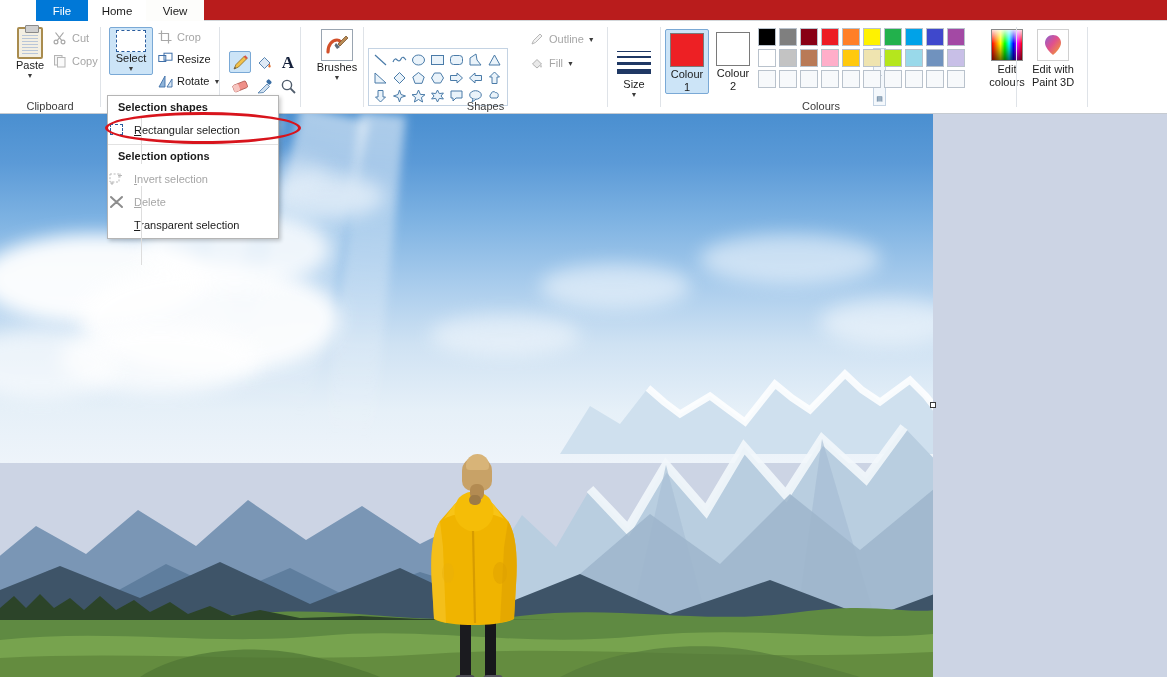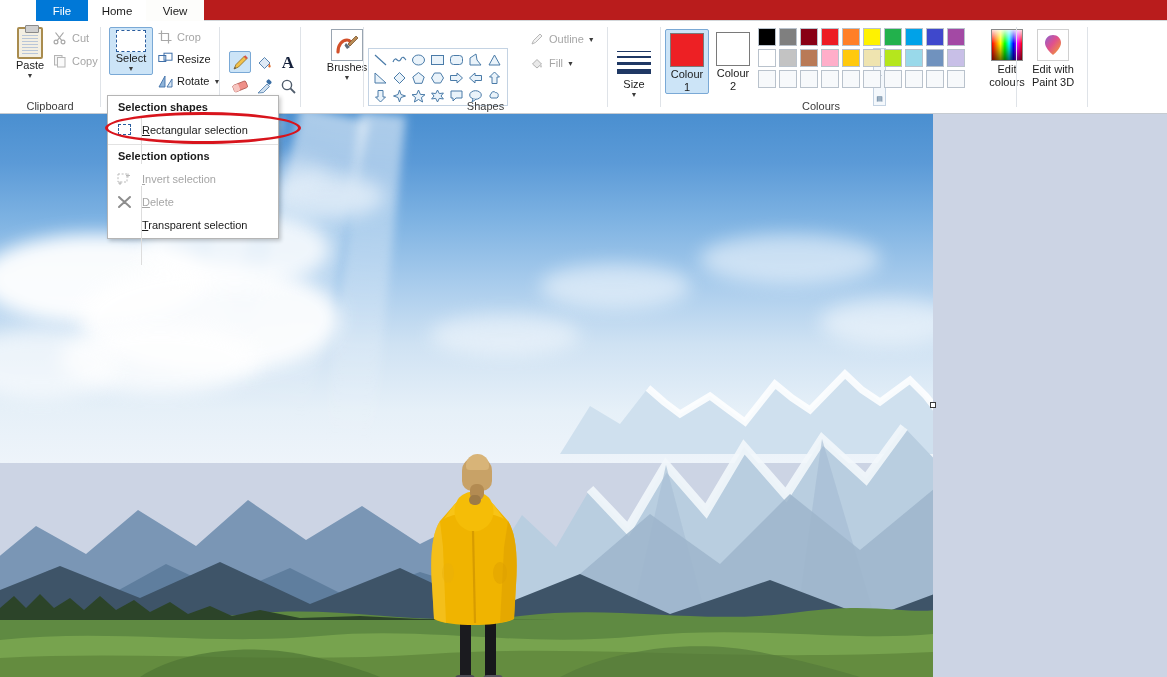--- a/index.html
+++ b/index.html
@@ -162,21 +162,21 @@
     box-shadow: 2px 2px 4px rgba(0,0,0,.2); z-index: 40;
     padding: 0 0 2px 0;
   }
   .menu-head {
     height: 22px; display: flex; align-items: center;
     padding-left: 10px; font-weight: bold; font-size: 11px; color: #1b1b1b;
     background: #ffffff;
   }
   .menu-item {
     height: 23px; display: flex; align-items: center;
-    padding-left: 8px; font-size: 11px; cursor: default; user-select: none;
+    font-size: 11px; cursor: default; user-select: none;
   }
   .menu-item .mi {
     width: 16px; height: 16px; margin-right: 10px;
     display: flex; align-items: center; justify-content: center; flex: 0 0 16px;
   }
   .menu-item.dis { color: #a6a6a6; }
   .menu-sep-v {
     position: absolute; left: 33px; width: 1px; background: #dddddd;
   }
 
@@ -320,21 +320,21 @@
         <svg width="17" height="17" viewBox="0 0 17 17">
             <circle cx="7" cy="7" r="4.6" fill="none" stroke="#4f5c6b" stroke-width="1.4"></circle>
             <path d="M10.4 10.4 L15 15" stroke="#4f5c6b" stroke-width="1.8"></path>
           </svg>
       </div>
 
     </div>
     <div class="group-sep" style="left:300px;"></div>
 
     <div class="group" style="left:301px;width:62px;">
-      <div class="btn-big" style="left:24px;top:8px;width:44px;">
+      <div class="btn-big" style="left:14px;top:8px;width:44px;">
         <div style="width:32px;height:32px;border:1px solid #9aa5b1;background:#fff;display:flex;align-items:center;justify-content:center;">
           <svg width="26" height="26" viewBox="0 0 26 26">
               <path d="M4 20 c0-7 4-12 9-12 3 0 4 2 3 4" fill="none" stroke="#d2502a" stroke-width="3.2" stroke-linecap="round"></path>
               <path d="M14 12 L22 4 L24 6 L16 14 Z" fill="#b98a55" stroke="#7c5a32" stroke-width="0.8"></path>
               <path d="M12 11 L16 15 L13 17 L10.5 13.5 Z" fill="#5f6b78"></path>
             </svg>
         </div>
         <div class="cap">Brushes</div>
         <div class="caret">▼</div>
       </div>

